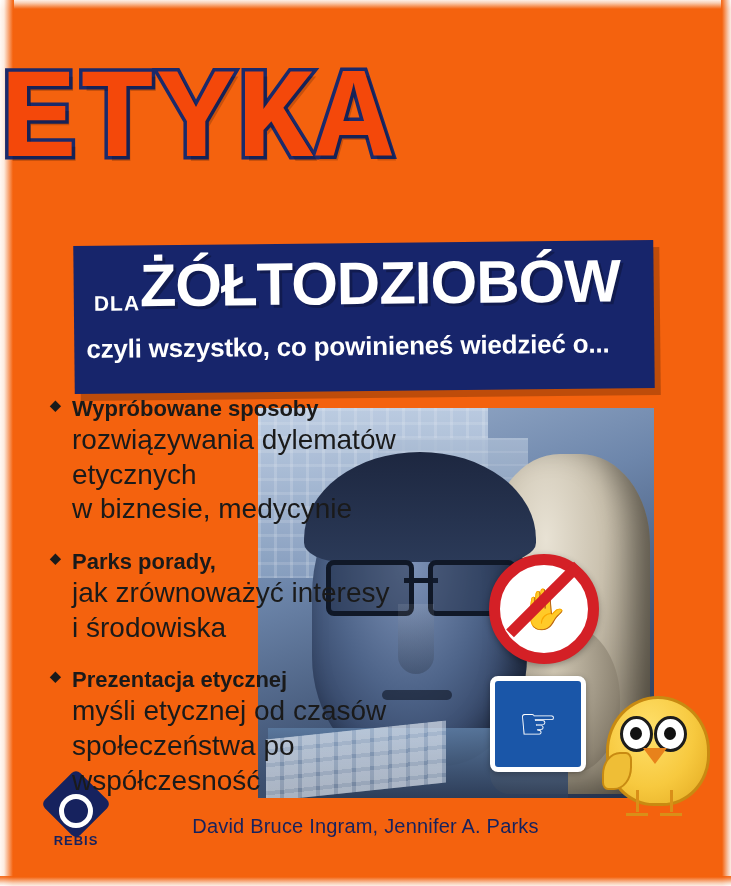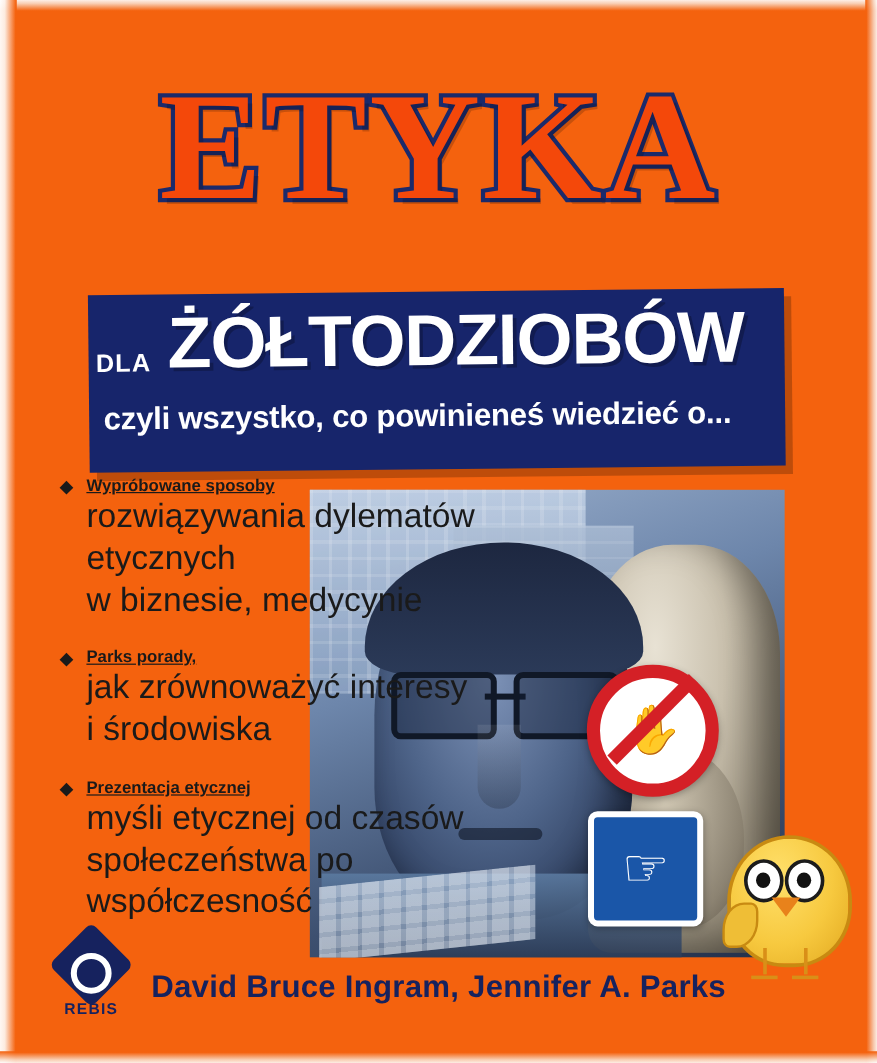--- a/index.html
+++ b/index.html
@@ -58,51 +58,51 @@
     background: linear-gradient(to left, #fdfdfd 0px, #f7d2bb 3px, #F4620E 9px);
     opacity: 0.9;
   }
 
   
   #main-title {
     position: absolute;
     left: 0;
     right: 0;
     top: 58px;
-    text-align: center;
+    text-align: left;
     font-size: 128px;
     line-height: 1;
     font-weight: bold;
     letter-spacing: 2px;
     color: #F4480A;
     -webkit-text-stroke: 7px #1B2A6B;
     paint-order: stroke fill;
     text-shadow: 4px 5px 0 rgba(0,0,0,0.18);
-    font-family: Liberation Serif, serif;
+    font-family: Liberation Mono, monospace;
   }
 
   
   #banner {
     position: absolute;
     left: 74px;
     top: 243px;
     width: 580px;
     height: 148px;
     background: #17256B;
     box-shadow: 6px 7px 0 rgba(0,0,0,0.22);
     transform: rotate(-0.6deg);
   }
   #banner-inner {
     position: relative;
     width: 100%;
     height: 100%;
   }
   .banner-dla {
     position: absolute;
-    left: 6px;
+    left: 20px;
     top: 46px;
     font-size: 21px;
     font-weight: bold;
     color: #ffffff;
     letter-spacing: 1px;
   }
   .banner-main {
     position: absolute;
     left: 66px;
     top: 6px;
@@ -365,26 +365,25 @@
   #bullets {
     position: absolute;
     left: 50px;
     top: 396px;
     width: 420px;
     color: #1A1A1A;
     z-index: 5;
   }
   .bullet-group { margin-bottom: 22px; }
   .bullet-head {
-    font-size: 14px;
+    font-size: 22px;
     font-weight: bold;
     line-height: 1.22;
     position: relative;
     padding-left: 22px;
-    text-decoration: underline;
   }
   .bullet-head::before {
     content: "◆";
     position: absolute;
     left: 0;
     top: 1px;
     font-size: 14px;
     color: #1A1A1A;
   }
   .bullet-line {
@@ -392,22 +391,22 @@
     line-height: 1.24;
     padding-left: 22px;
   }
 
   
   #authors {
     position: absolute;
     left: 0; right: 0;
     bottom: 48px;
     text-align: center;
-    font-size: 26px;
-    font-weight: bold;
+    font-size: 20px;
+    font-weight: normal;
     color: #16225E;
     letter-spacing: 0.2px;
   }
 
   
   #publisher {
     position: absolute;
     left: 38px;
     bottom: 38px;
     width: 76px;

